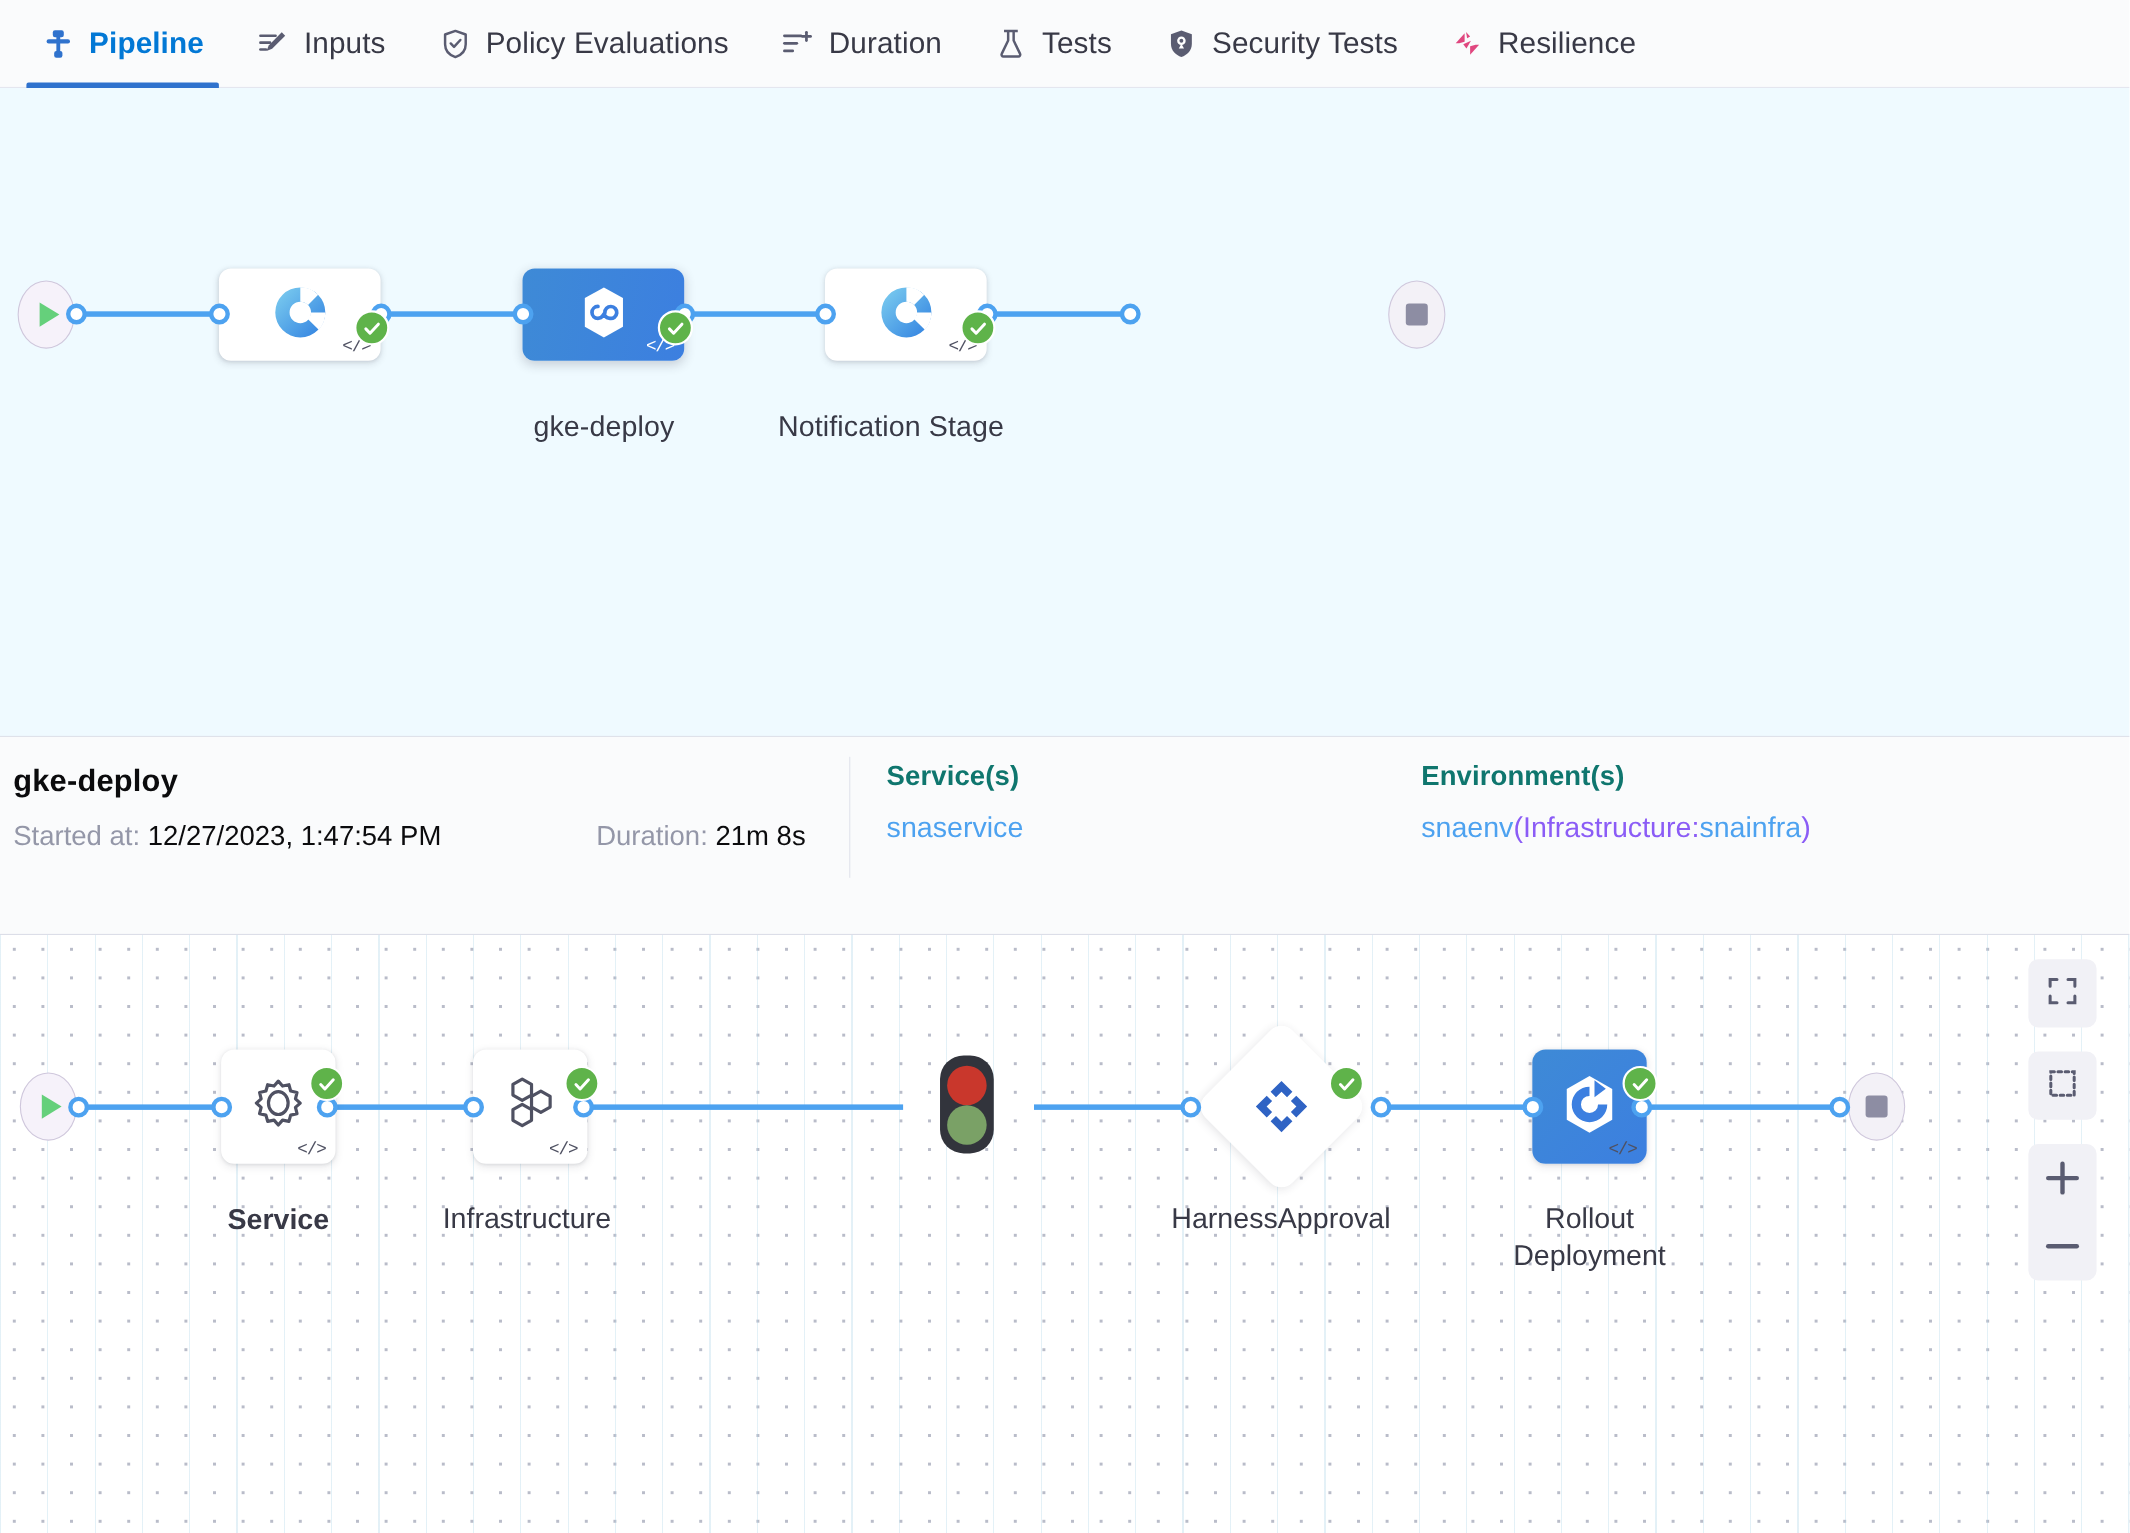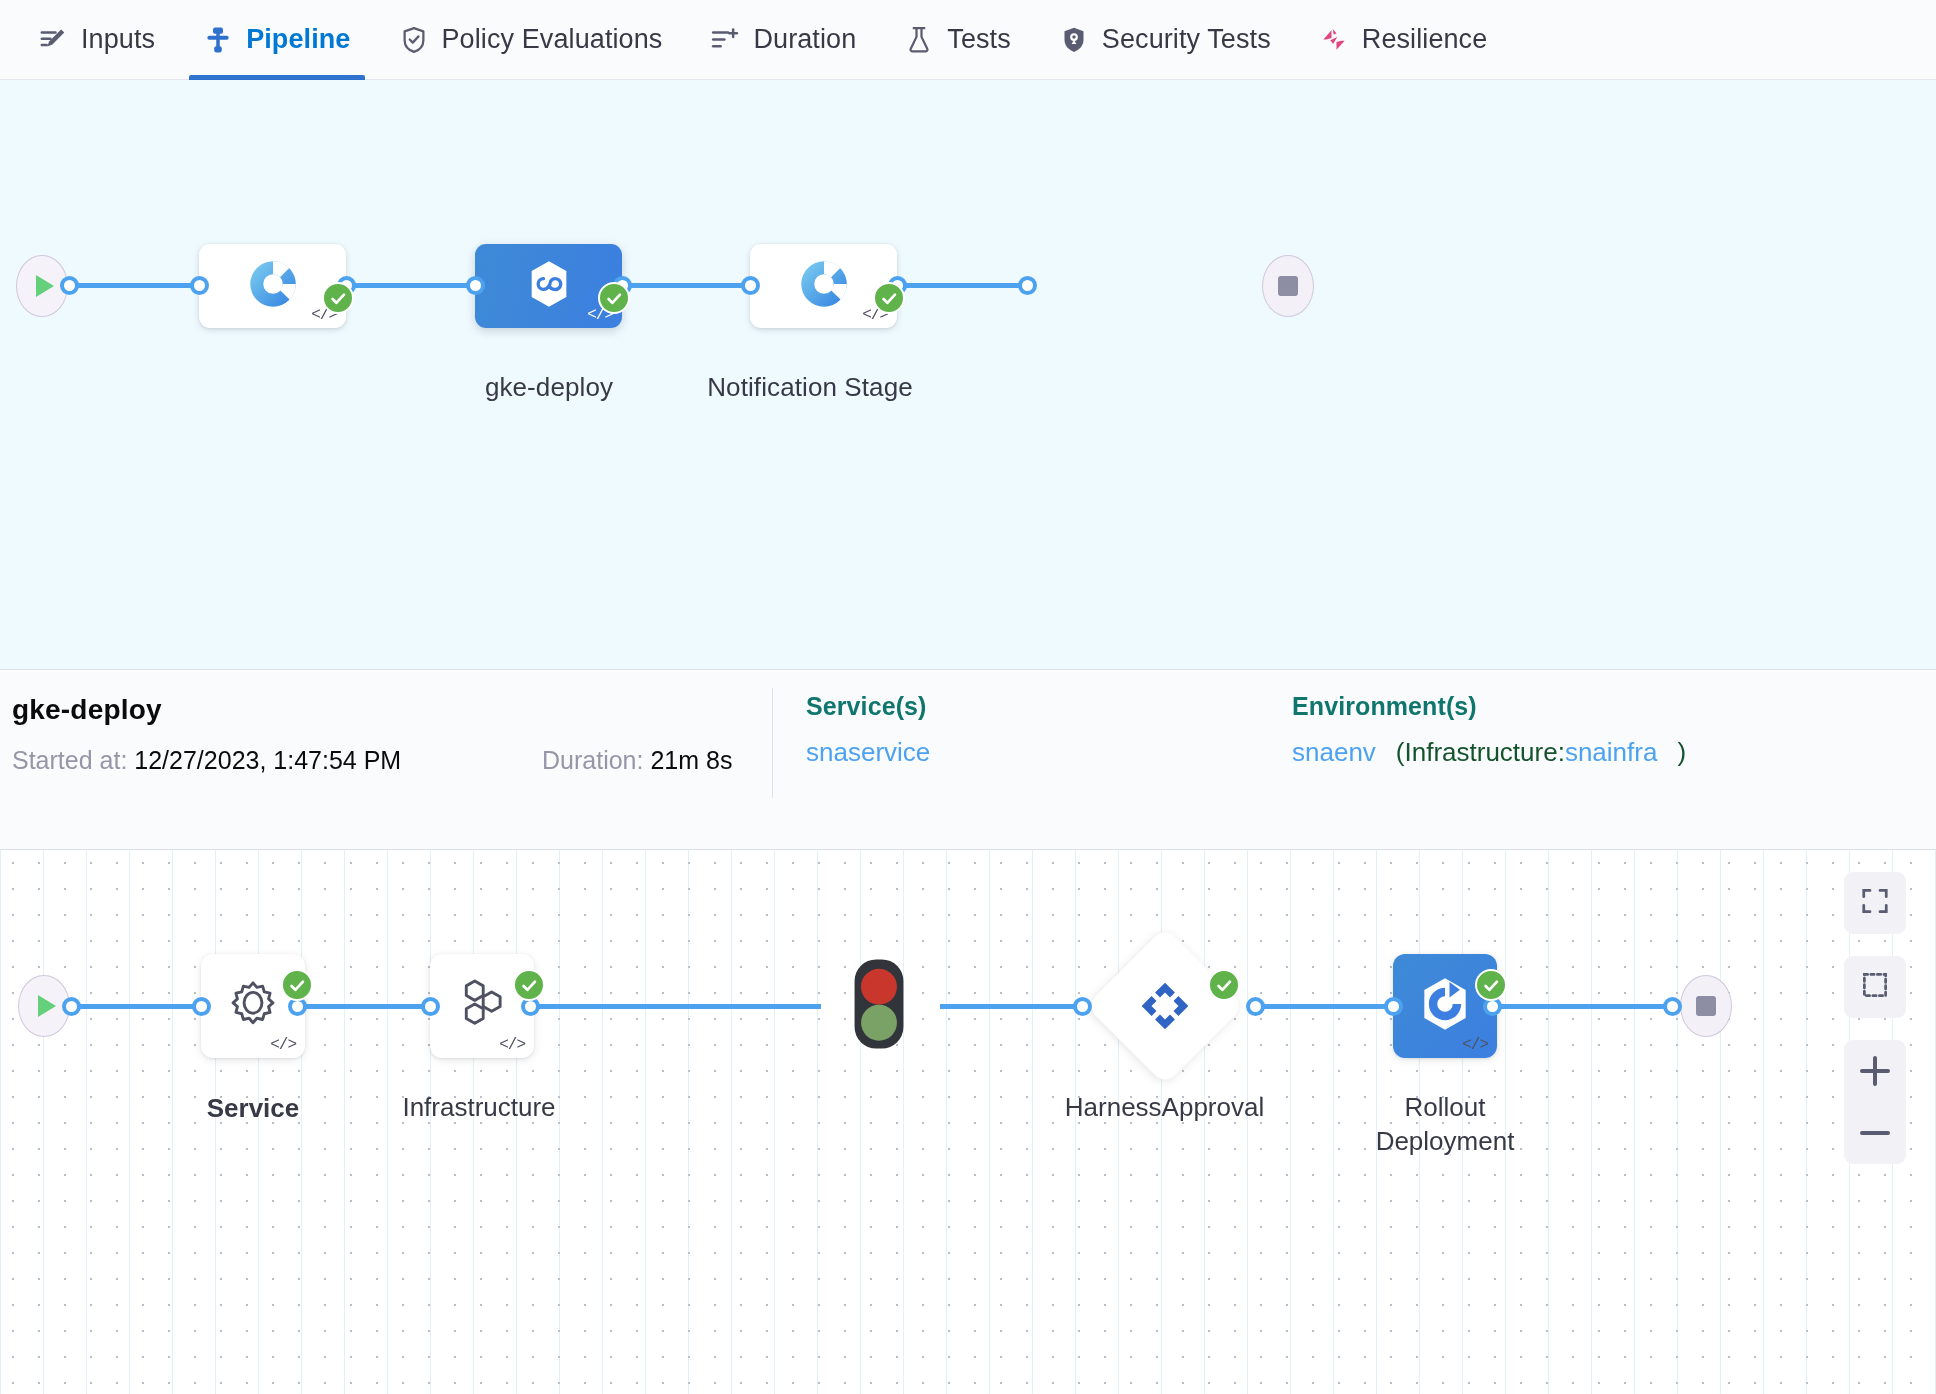--- a/index.html
+++ b/index.html
@@ -156,21 +156,21 @@
     width: 1px; height: 110px;
     background: #e1e3eb;
   }
   .col-block { position: absolute; }
   .col-head {
     font-size: 25px; font-weight: bold; color: #0f766e;
     letter-spacing: .1px;
   }
   .col-value { margin-top: 16px; font-size: 26px; }
   .lnk { color: #4da2f0; cursor: pointer; }
-  .paren { color: #14532d; margin-left: 20px; }
+  .paren { color: #8b5cf6; }
 
   
   .exec-canvas {
     position: relative;
     height: 545px;
     background:
       repeating-linear-gradient(to right, rgba(176,214,232,.35) 0 1px, transparent 1px 43px),
       radial-gradient(circle, #b9bcc9 1.4px, transparent 1.5px) 0 0/26px 26px,
       #ffffff;
     overflow: hidden;
@@ -232,46 +232,46 @@
   .plus-h { position:absolute; width: 30px; height: 4px; background:#5a5c71; border-radius:2px; }
   .plus-v { position:absolute; width: 4px; height: 30px; background:#5a5c71; border-radius:2px; }
   .minus  { width: 30px; height: 4px; background:#5a5c71; border-radius:2px; }
   .zrow { position: relative; }
 </style>
 </head>
 <body>
 
 <div class="tabbar">
 
+  <div class="tab active">
+    <span class="tab-ico">
+      <svg viewBox="0 0 24 24">
+          <g fill="#2f72cd">
+        <rect x="8" y="2" width="8" height="5" rx="1.6"></rect>
+        <rect x="10.6" y="6" width="2.8" height="12" rx="1.2"></rect>
+        <rect x="3.5" y="8.5" width="17" height="3.2" rx="1.5"></rect>
+        <rect x="9" y="17" width="6" height="5" rx="1.6"></rect>
+      </g>
+        </svg>
+    </span>
+    <span class="tab-label">Pipeline</span>
+  </div>
+
   <div class="tab">
     <span class="tab-ico">
       <svg viewBox="0 0 24 24">
           <g stroke="#5a5c71" stroke-width="1.9" stroke-linecap="round" fill="none">
         <path d="M3 6h11"></path>
             <path d="M3 11h7"></path>
             <path d="M3 16h4"></path>
         <path d="M20.5 3.5l-9.5 9.5-1.6 4.1 4.1-1.6 9.5-9.5z" transform="translate(-2,0)" fill="#5a5c71" stroke="none"></path>
       </g>
         </svg>
     </span>
     <span class="tab-label">Inputs</span>
-  </div>
-
-  <div class="tab active">
-    <span class="tab-ico">
-      <svg viewBox="0 0 24 24">
-          <g fill="#2f72cd">
-        <rect x="8" y="2" width="8" height="5" rx="1.6"></rect>
-        <rect x="10.6" y="6" width="2.8" height="12" rx="1.2"></rect>
-        <rect x="3.5" y="8.5" width="17" height="3.2" rx="1.5"></rect>
-        <rect x="9" y="17" width="6" height="5" rx="1.6"></rect>
-      </g>
-        </svg>
-    </span>
-    <span class="tab-label">Pipeline</span>
   </div>
 
   <div class="tab">
     <span class="tab-ico">
       <svg viewBox="0 0 24 24">
           <g fill="none" stroke="#5a5c71" stroke-width="1.8" stroke-linejoin="round" stroke-linecap="round">
         <path d="M12 2.5l7.5 2.6v7c0 5-3.4 8-7.5 9.4C7.9 20.1 4.5 17.1 4.5 12.1v-7z"></path>
         <path d="M8.6 11.6l2.4 2.5 4.6-5"></path>
       </g>
         </svg>

